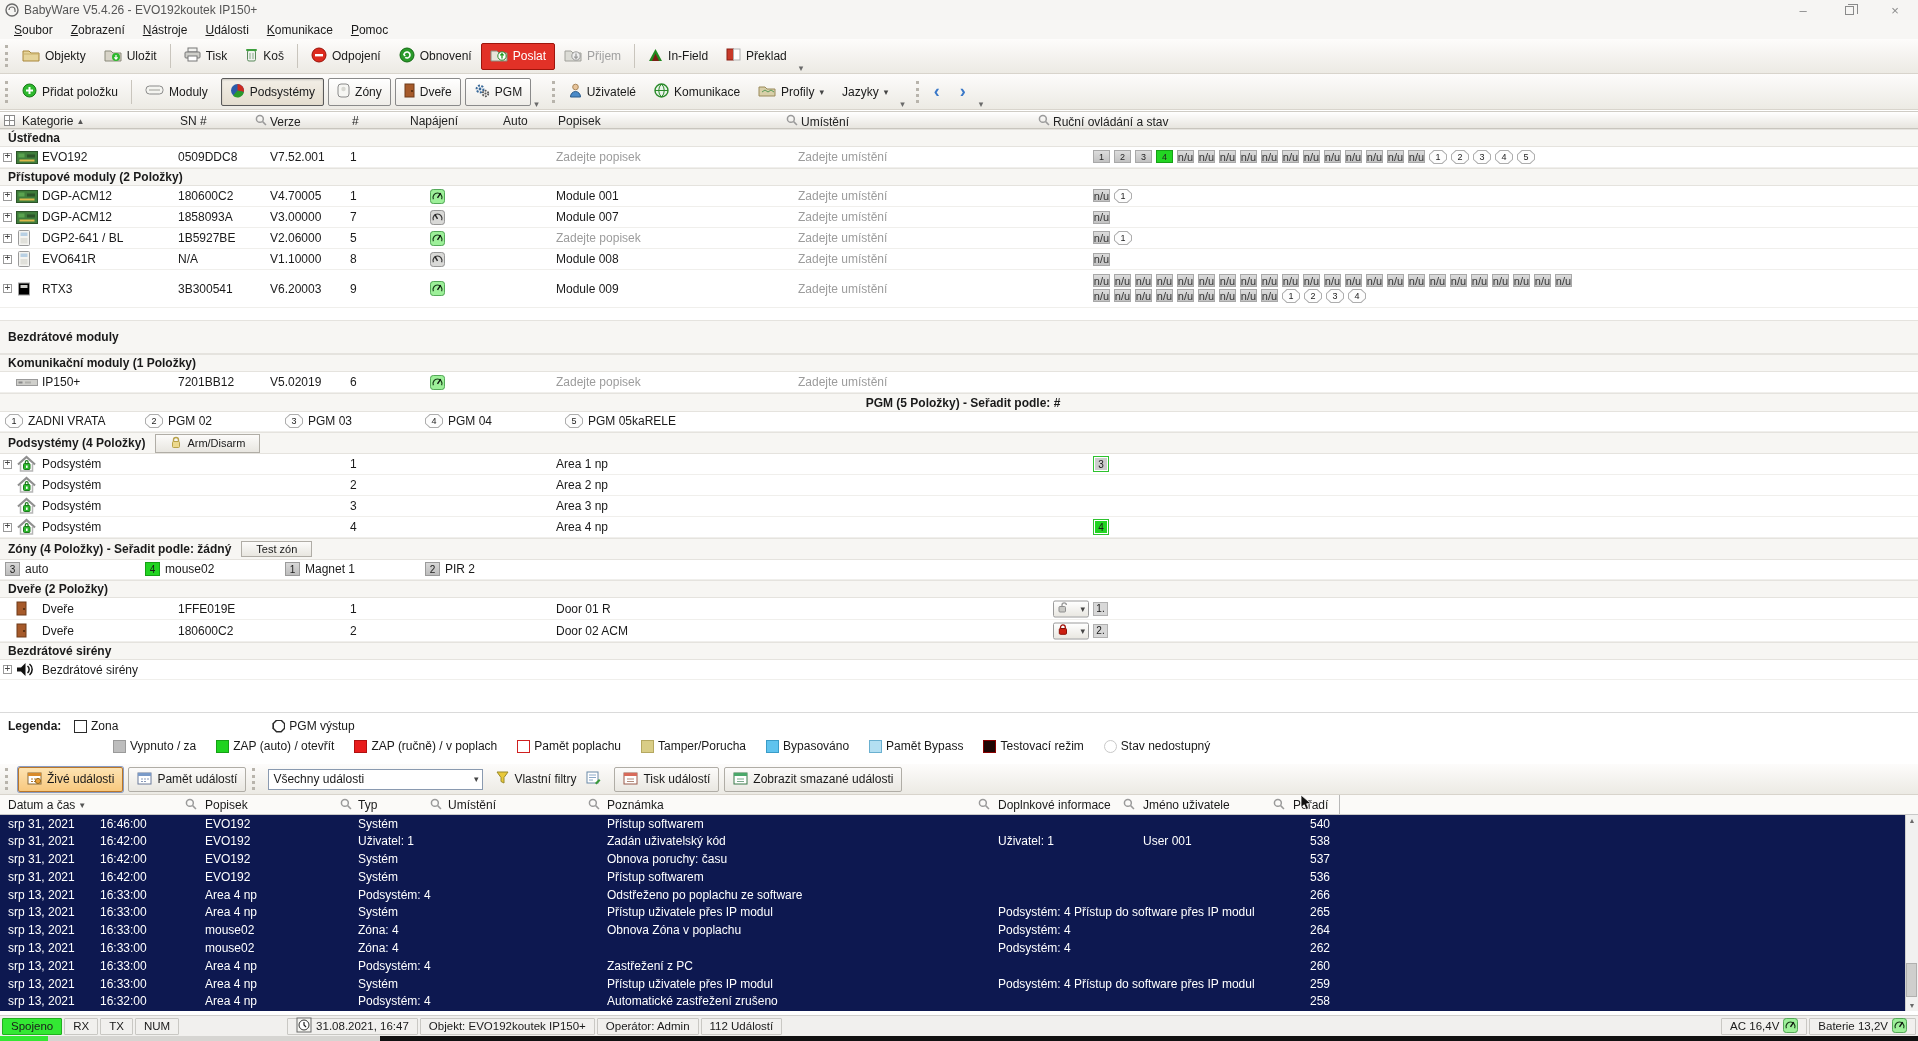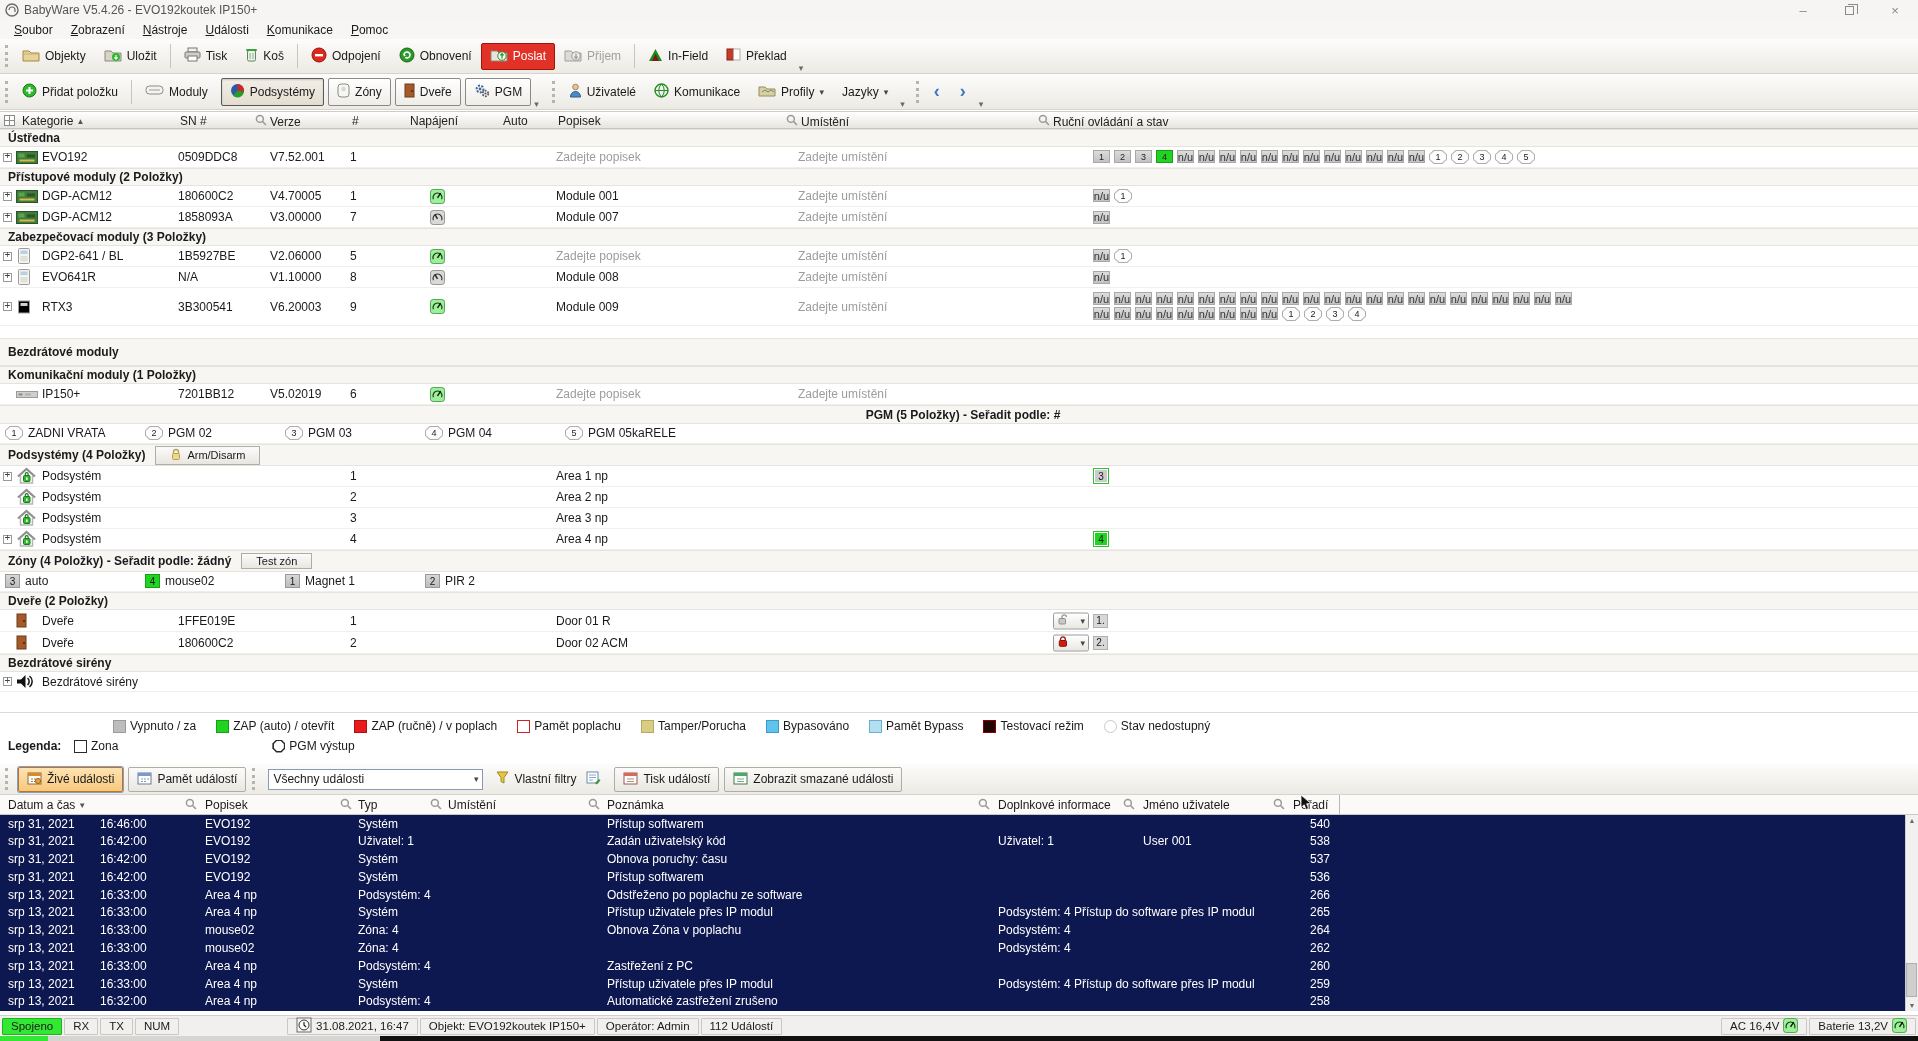--- a/index.html
+++ b/index.html
@@ -469,23 +469,20 @@
       </span>
       <span></span>
       <span>Module 007</span>
       <span class="placeholder">Zadejte umístění</span>
       <div class="badges">
         <div class="bline">
           <span class="bnu">n/u</span>
         </div>
       </div>
     </div>
-    <div class="trow sec" style="height: 18px;">
-      <span>Zabezpečovací moduly (3 Položky)</span>
-    </div>
     <div class="trow mrow" style="height: 21px;">
       <span class="cicon">
         <span class="exp"></span>
       </span>
       <span class="cicon">
         <svg width="16" height="16" viewBox="0 0 16 16">
           <rect x="2.5" y="0.5" width="11" height="15" rx="1" fill="#f4f4f1" stroke="#9a9a9a"></rect>
           <rect x="4.5" y="2.5" width="7" height="3.5" fill="#b8d0e4"></rect>
           <rect x="4.5" y="8" width="7" height="5.5" fill="#e0e0da"></rect>
         </svg>
@@ -613,21 +610,21 @@
           <span class="bhex">
             <span>3</span>
           </span>
           <span class="bhex">
             <span>4</span>
           </span>
         </div>
       </div>
     </div>
     <div class="trow" style="height: 12px;"></div>
-    <div class="trow sec" style="height: 28px;">
+    <div class="trow sec" style="height: 34px;">
       <span>Bezdrátové moduly</span>
     </div>
     <div class="trow sec" style="height: 18px;">
       <span>Komunikační moduly (1 Položky)</span>
     </div>
     <div class="trow mrow" style="height: 21px;">
       <span class="cicon"></span>
       <span class="cicon">
         <svg width="22" height="11" viewBox="0 0 22 11">
           <rect x="0.5" y="2.5" width="21" height="6" fill="#cfcfcb" stroke="#9a9a9a"></rect>
@@ -870,67 +867,67 @@
         <svg width="19" height="15" viewBox="0 0 19 15">
           <polygon points="1,5.5 5,5.5 9.5,1 9.5,14 5,9.5 1,9.5" fill="#111"></polygon>
           <path d="M11.5 4 A4.5 4.5 0 0 1 11.5 11" fill="none" stroke="#111" stroke-width="1.5"></path>
           <path d="M13.5 2 A7 7 0 0 1 13.5 13" fill="none" stroke="#111" stroke-width="1.5"></path>
         </svg>
       </span>
       <span>Bezdrátové sirény</span>
     </div>
   </div>
 <div class="band legend">
-    <div class="lrow lrow2">
-      <span class="litem">
-        <span class="sw" style="background: rgb(189, 189, 189); border: 1.5px solid rgb(154, 154, 154);"></span>
-        <span>Vypnuto / za</span>
-      </span>
-      <span class="litem">
-        <span class="sw" style="background: rgb(31, 211, 31); border: 1.5px solid rgb(21, 160, 21);"></span>
-        <span>ZAP (auto) / otevřít</span>
-      </span>
-      <span class="litem">
-        <span class="sw" style="background: rgb(232, 28, 28); border: 1.5px solid rgb(176, 16, 16);"></span>
-        <span>ZAP (ručně) / v poplach</span>
-      </span>
-      <span class="litem">
-        <span class="sw" style="background: rgb(255, 255, 255); border: 1.5px solid rgb(208, 32, 32);"></span>
-        <span>Pamět poplachu</span>
-      </span>
-      <span class="litem">
-        <span class="sw" style="background: rgb(217, 205, 134); border: 1.5px solid rgb(181, 168, 96);"></span>
-        <span>Tamper/Porucha</span>
-      </span>
-      <span class="litem">
-        <span class="sw" style="background: rgb(95, 195, 238); border: 1.5px solid rgb(58, 156, 200);"></span>
-        <span>Bypasováno</span>
-      </span>
-      <span class="litem">
-        <span class="sw" style="background: rgb(179, 223, 242); border: 1.5px solid rgb(106, 176, 208);"></span>
-        <span>Pamět Bypass</span>
-      </span>
-      <span class="litem">
-        <span class="sw" style="background: rgb(32, 6, 4); border: 1.5px solid rgb(138, 0, 0);"></span>
-        <span>Testovací režim</span>
-      </span>
-      <span class="litem">
-        <span class="sw sw-circ"></span>
-        <span>Stav nedostupný</span>
-      </span>
-    </div>
     <div class="lrow">
       <span class="lbl-legend">Legenda:</span>
       <span class="litem" style="margin-right: 148px;">
         <span class="sw sw-zone"></span>
         <span>Zona</span>
       </span>
       <span class="litem" style="margin-right: 14px;">
         <span class="sw sw-oct"></span>
         <span>PGM výstup</span>
+      </span>
+    </div>
+    <div class="lrow lrow2">
+      <span class="litem">
+        <span class="sw" style="background: rgb(189, 189, 189); border: 1.5px solid rgb(154, 154, 154);"></span>
+        <span>Vypnuto / za</span>
+      </span>
+      <span class="litem">
+        <span class="sw" style="background: rgb(31, 211, 31); border: 1.5px solid rgb(21, 160, 21);"></span>
+        <span>ZAP (auto) / otevřít</span>
+      </span>
+      <span class="litem">
+        <span class="sw" style="background: rgb(232, 28, 28); border: 1.5px solid rgb(176, 16, 16);"></span>
+        <span>ZAP (ručně) / v poplach</span>
+      </span>
+      <span class="litem">
+        <span class="sw" style="background: rgb(255, 255, 255); border: 1.5px solid rgb(208, 32, 32);"></span>
+        <span>Pamět poplachu</span>
+      </span>
+      <span class="litem">
+        <span class="sw" style="background: rgb(217, 205, 134); border: 1.5px solid rgb(181, 168, 96);"></span>
+        <span>Tamper/Porucha</span>
+      </span>
+      <span class="litem">
+        <span class="sw" style="background: rgb(95, 195, 238); border: 1.5px solid rgb(58, 156, 200);"></span>
+        <span>Bypasováno</span>
+      </span>
+      <span class="litem">
+        <span class="sw" style="background: rgb(179, 223, 242); border: 1.5px solid rgb(106, 176, 208);"></span>
+        <span>Pamět Bypass</span>
+      </span>
+      <span class="litem">
+        <span class="sw" style="background: rgb(32, 6, 4); border: 1.5px solid rgb(138, 0, 0);"></span>
+        <span>Testovací režim</span>
+      </span>
+      <span class="litem">
+        <span class="sw sw-circ"></span>
+        <span>Stav nedostupný</span>
       </span>
     </div>
   </div>
 <div class="band tb evtbar">
     <span class="grip"></span>
     <div class="evbtn active">
       <span><svg width="15" height="14" viewBox="0 0 15 14">
           <rect x="1" y="2" width="13" height="11" fill="#fff" stroke="#8a6a3a"></rect>
           <rect x="1" y="2" width="13" height="3" fill="#d88a2a"></rect>
           <path d="M4 8 h2 M7 8 h2 M10 8 h2 M4 10.5 h2 M7 10.5 h2" stroke="#b0762a"></path>

